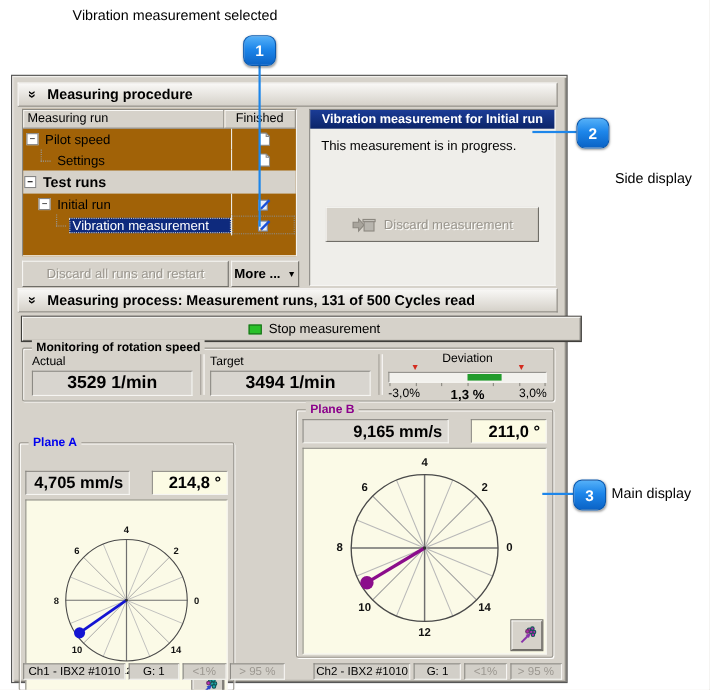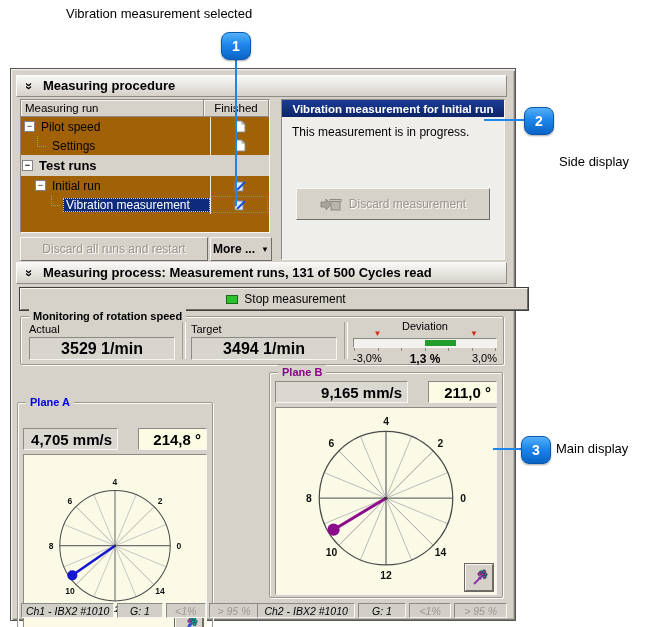--- a/index.html
+++ b/index.html
@@ -79,21 +79,21 @@
   .val-box{height:20px;display:flex;align-items:center;justify-content:flex-end;
            font-size:15px;font-weight:bold;padding-right:5px;}
   .vb1{flex:1;background:#dbd8d2;}
   .vb2{width:62px;background:#fcfbe4;}
   .chart-box{position:relative;margin-top:4px;height:186px;background:#fbfae7;}
   .chart-box svg.polar{position:absolute;inset:0;width:100%;height:100%;}
   .wand-btn{position:absolute;right:3px;bottom:3px;width:26px;height:25px;box-shadow:0 0 0 1px #6a6862;
             display:flex;align-items:center;justify-content:center;}
   .statusbar{display:flex;gap:3px;height:15px;}
   .statusbar .seg{background:#d2cfc8;display:flex;align-items:center;justify-content:center;
-                  font-size:10.5px;white-space:nowrap;font-style:italic;}
+                  font-size:10.5px;white-space:nowrap;}
   .statusbar .seg:nth-child(1){flex:1.9;}
   .statusbar .seg:nth-child(2){flex:.9;}
   .statusbar .seg:nth-child(3){flex:.8;color:#9c9891;}
   .statusbar .seg:nth-child(4){flex:1;color:#9c9891;}
 
   .led{width:10px;height:7px;background:#29c129;border:1px solid #1c6b1c;margin-right:6px;}
   .more-arrow{font-size:8px;margin-left:6px;}
 </style>
 </head>
 <body>
@@ -348,21 +348,21 @@
               <circle cx="10" cy="3.5" r="1.6" fill="#b02ab0" stroke="#155"></circle>
               <circle cx="13" cy="2.5" r="1.6" fill="#b02ab0" stroke="#155"></circle>
               <circle cx="14.5" cy="5.5" r="1.6" fill="#b02ab0" stroke="#155"></circle>
               <circle cx="12" cy="5.5" r="1.6" fill="#b02ab0" stroke="#155"></circle>
               <circle cx="13.5" cy="8" r="1.6" fill="#b02ab0" stroke="#155"></circle>
               <circle cx="8.5" cy="5" r="1.6" fill="#b02ab0" stroke="#636"></circle>
             </svg>
       </div>
     </div>
   </div>
-  <div class="abs statusbar" style="left:244px;top:532px;width:250px;">
+  <div class="abs statusbar" style="left:272px;top:532px;width:226px;">
     <div class="seg sunken">Ch2 - IBX2 #1010</div>
     <div class="seg sunken">G: 1</div>
     <div class="seg sunken">&lt;1%</div>
     <div class="seg sunken">&gt; 95 %</div>
   </div>
 
  </div>
 </div>
 
 </body></html>

